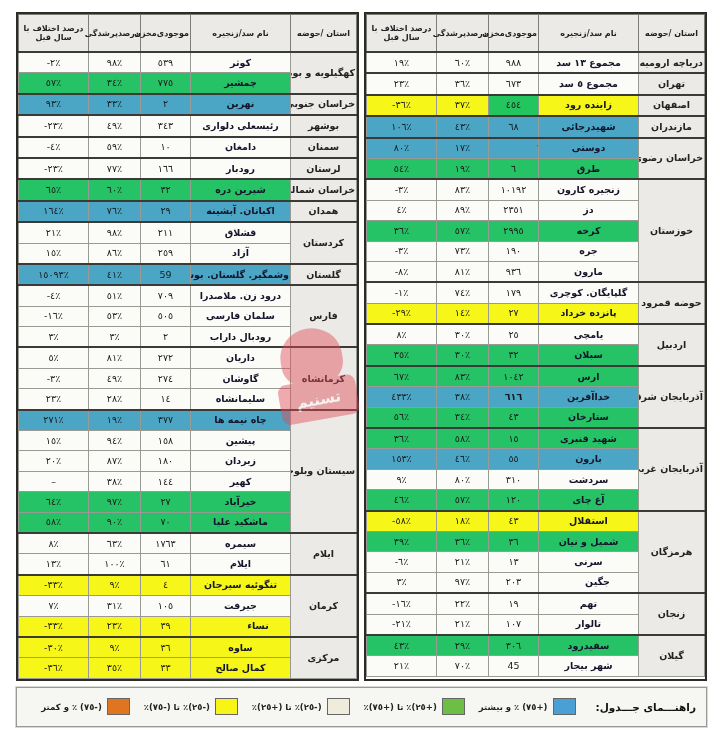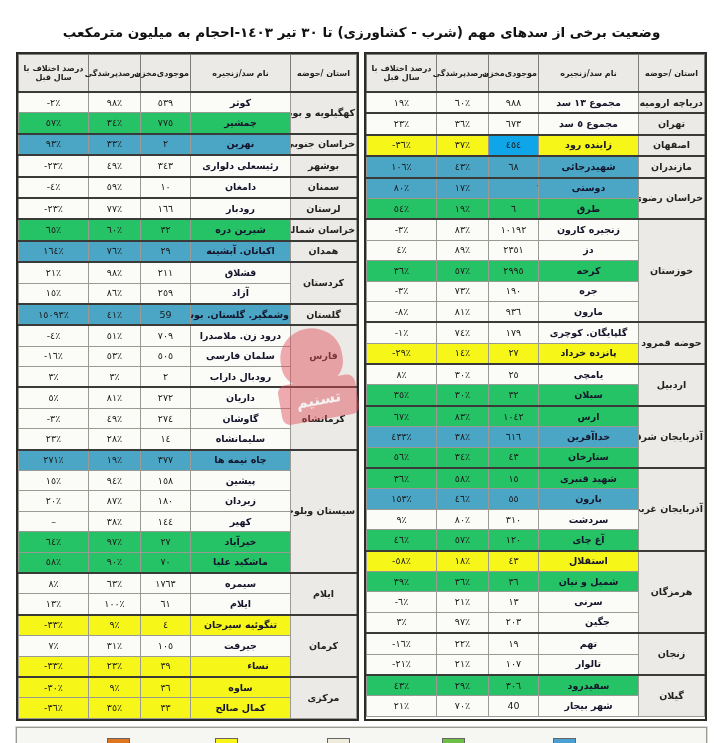--- a/index.html
+++ b/index.html
@@ -133,21 +133,20 @@
     color:#ffffff;
     font-size:15px;
     font-weight:bold;
   }
 </style>
 </head>
 <body>
 
 <div class="page">
 
-  <div class="title">وضعیت برخی از سدهای مهم (شرب - کشاورزی) تا ٣٠ تیر ١٤٠٣-احجام به میلیون مترمکعب</div>
 
   <div class="tables-wrap">
     <div class="half">
       <table class="dam-table" id="table-right">
           <colgroup>
             <col class="c-prov">
             <col class="c-dam">
             <col class="c-vol">
             <col class="c-fill">
             <col class="c-diff">
@@ -172,21 +171,21 @@
             <tr class="group-start">
               <td class="province" rowspan="1">تهران</td>
               <td class="dam" style="background-color: rgb(251, 251, 247);">مجموع ٥ سد</td>
               <td class="num" style="background-color: rgb(251, 251, 247);">٦٧٣</td>
               <td class="num" style="background-color: rgb(251, 251, 247);">٣٦٪</td>
               <td class="num" style="background-color: rgb(251, 251, 247);">٢٣٪</td>
             </tr>
             <tr class="group-start">
               <td class="province" rowspan="1">اصفهان</td>
               <td class="dam" style="background-color: rgb(246, 246, 24);">زاینده رود</td>
-              <td class="num" style="background-color: #0ea5e9;">٤٥٤</td>
+              <td class="num" style="background-color: #22c55e;">٤٥٤</td>
               <td class="num" style="background-color: rgb(246, 246, 24);">٣٧٪</td>
               <td class="num" style="background-color: rgb(246, 246, 24);">-٣٦٪</td>
             </tr>
             <tr class="group-start">
               <td class="province" rowspan="1">مازندران</td>
               <td class="dam" style="background-color: rgb(75, 166, 198);">شهیدرجائی</td>
               <td class="num" style="background-color: rgb(75, 166, 198);">٦٨</td>
               <td class="num" style="background-color: rgb(75, 166, 198);">٤٣٪</td>
               <td class="num" style="background-color: rgb(75, 166, 198);">١٠٦٪</td>
             </tr>
@@ -262,21 +261,21 @@
             </tr>
             <tr class="group-start">
               <td class="province" rowspan="3">آذربایجان شرقی</td>
               <td class="dam" style="background-color: rgb(38, 195, 102);">ارس</td>
               <td class="num" style="background-color: rgb(38, 195, 102);">١٠٤٢</td>
               <td class="num" style="background-color: rgb(38, 195, 102);">٨٣٪</td>
               <td class="num" style="background-color: rgb(38, 195, 102);">٦٧٪</td>
             </tr>
             <tr>
               <td class="dam" style="background-color: rgb(75, 166, 198);">خداآفرین</td>
-              <td class="num" style="background-color: rgb(75, 166, 198);">٦١٦</td>
+              <td class="num" style="background-color: rgb(75, 166, 198); font-weight: bold;">٦١٦</td>
               <td class="num" style="background-color: rgb(75, 166, 198);">٣٨٪</td>
               <td class="num" style="background-color: rgb(75, 166, 198);">٤٣٣٪</td>
             </tr>
             <tr>
               <td class="dam" style="background-color: rgb(38, 195, 102);">ستارخان</td>
               <td class="num" style="background-color: rgb(38, 195, 102);">٤٣</td>
               <td class="num" style="background-color: rgb(38, 195, 102);">٣٤٪</td>
               <td class="num" style="background-color: rgb(38, 195, 102);">٥٦٪</td>
             </tr>
             <tr class="group-start">
@@ -344,21 +343,21 @@
             </tr>
             <tr class="group-start">
               <td class="province" rowspan="2">گیلان</td>
               <td class="dam" style="background-color: rgb(38, 195, 102);">سفیدرود</td>
               <td class="num" style="background-color: rgb(38, 195, 102);">٣٠٦</td>
               <td class="num" style="background-color: rgb(38, 195, 102);">٢٩٪</td>
               <td class="num" style="background-color: rgb(38, 195, 102);">٤٣٪</td>
             </tr>
             <tr>
               <td class="dam" style="background-color: rgb(251, 251, 247);">شهر بیجار</td>
-              <td class="num" style="background-color: rgb(251, 251, 247);">40</td>
+              <td class="num" style="background-color: rgb(251, 251, 247);">45</td>
               <td class="num" style="background-color: rgb(251, 251, 247);">٧٠٪</td>
               <td class="num" style="background-color: rgb(251, 251, 247);">٢١٪</td>
             </tr>
           </tbody>
         </table>
     </div>
     <div class="half">
       <table class="dam-table" id="table-left">
           <colgroup>
             <col class="c-prov">

